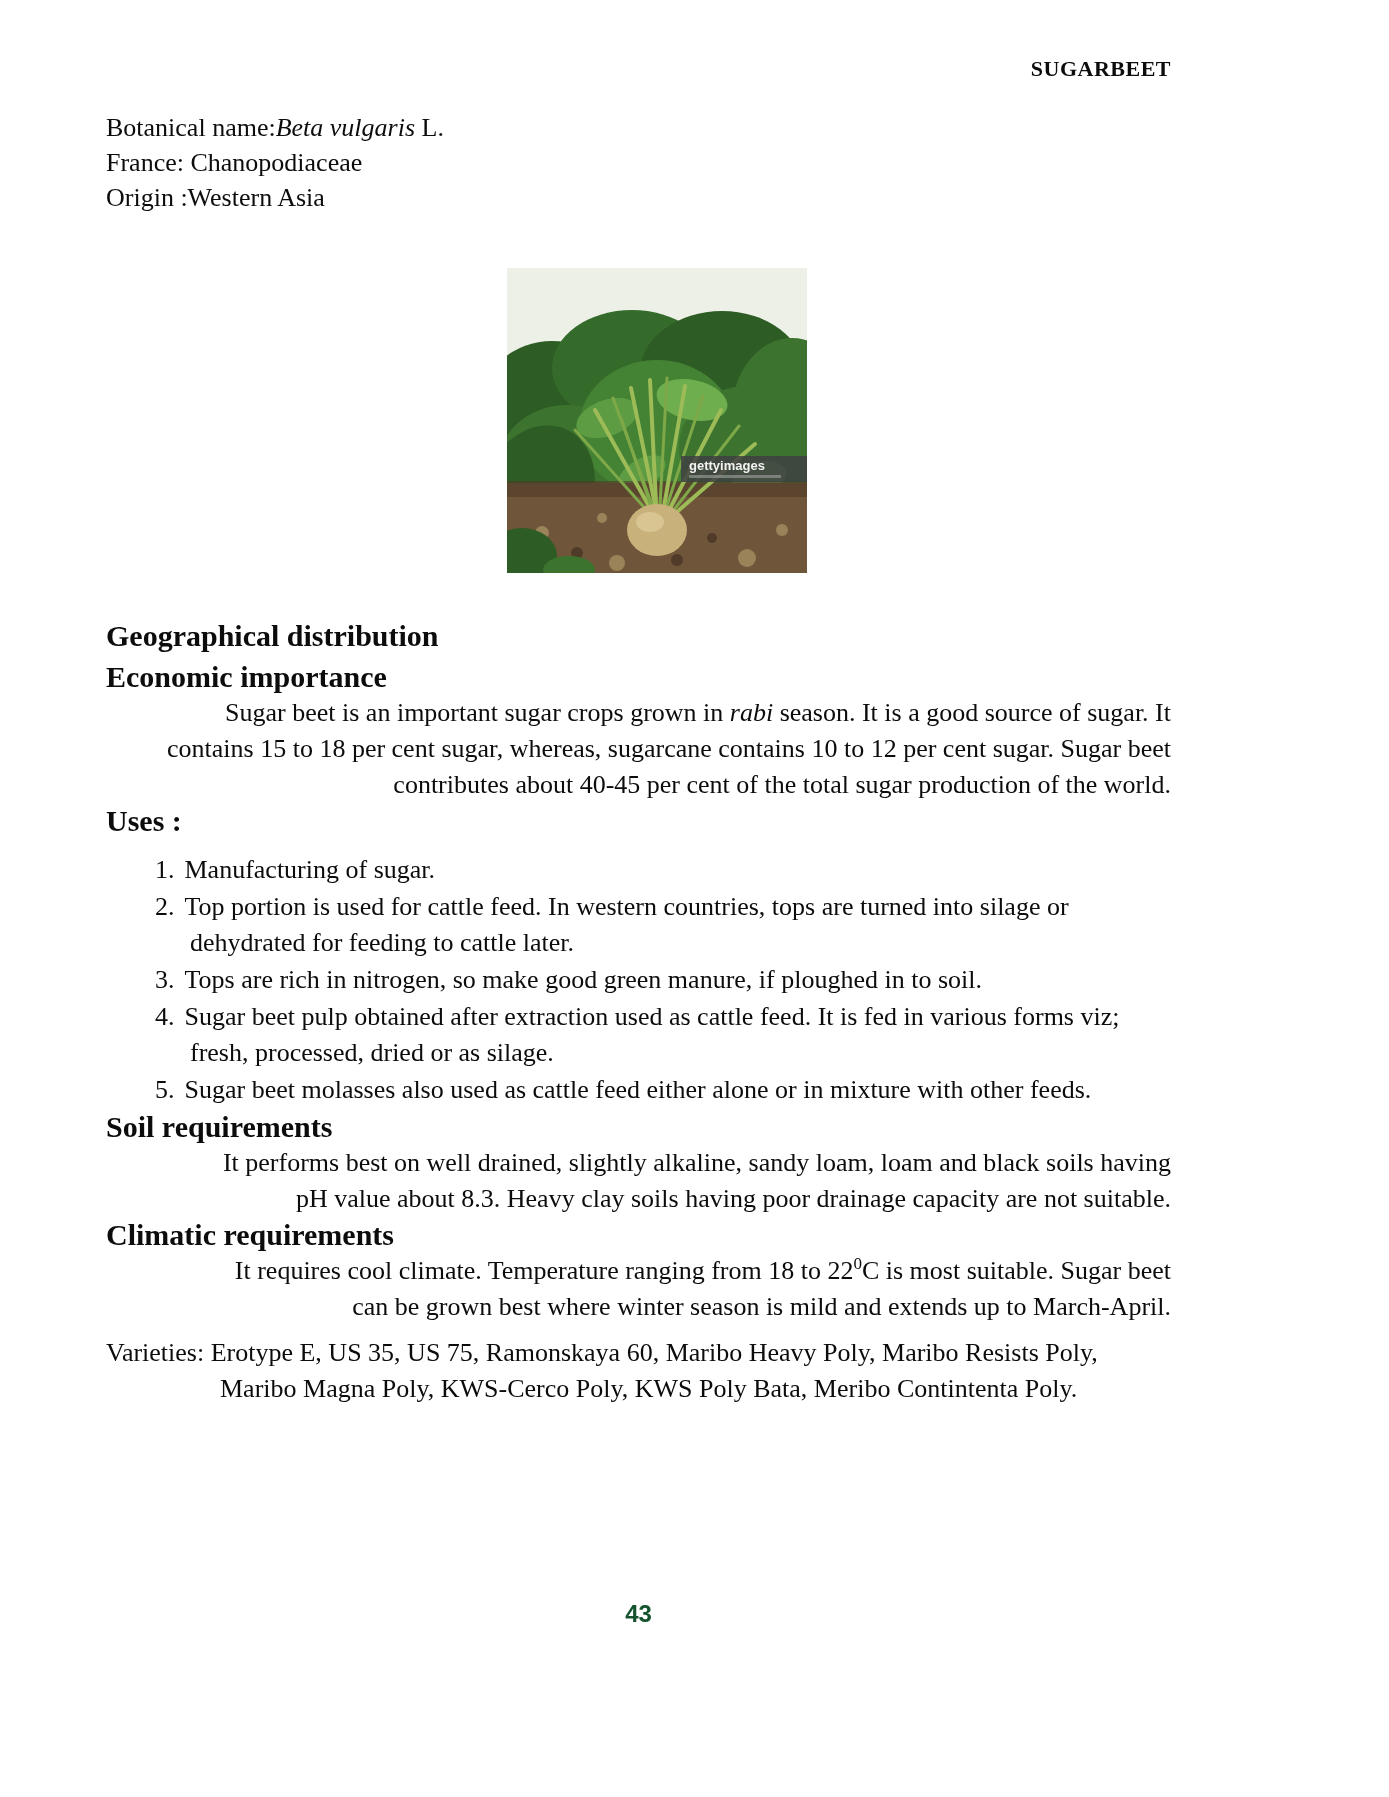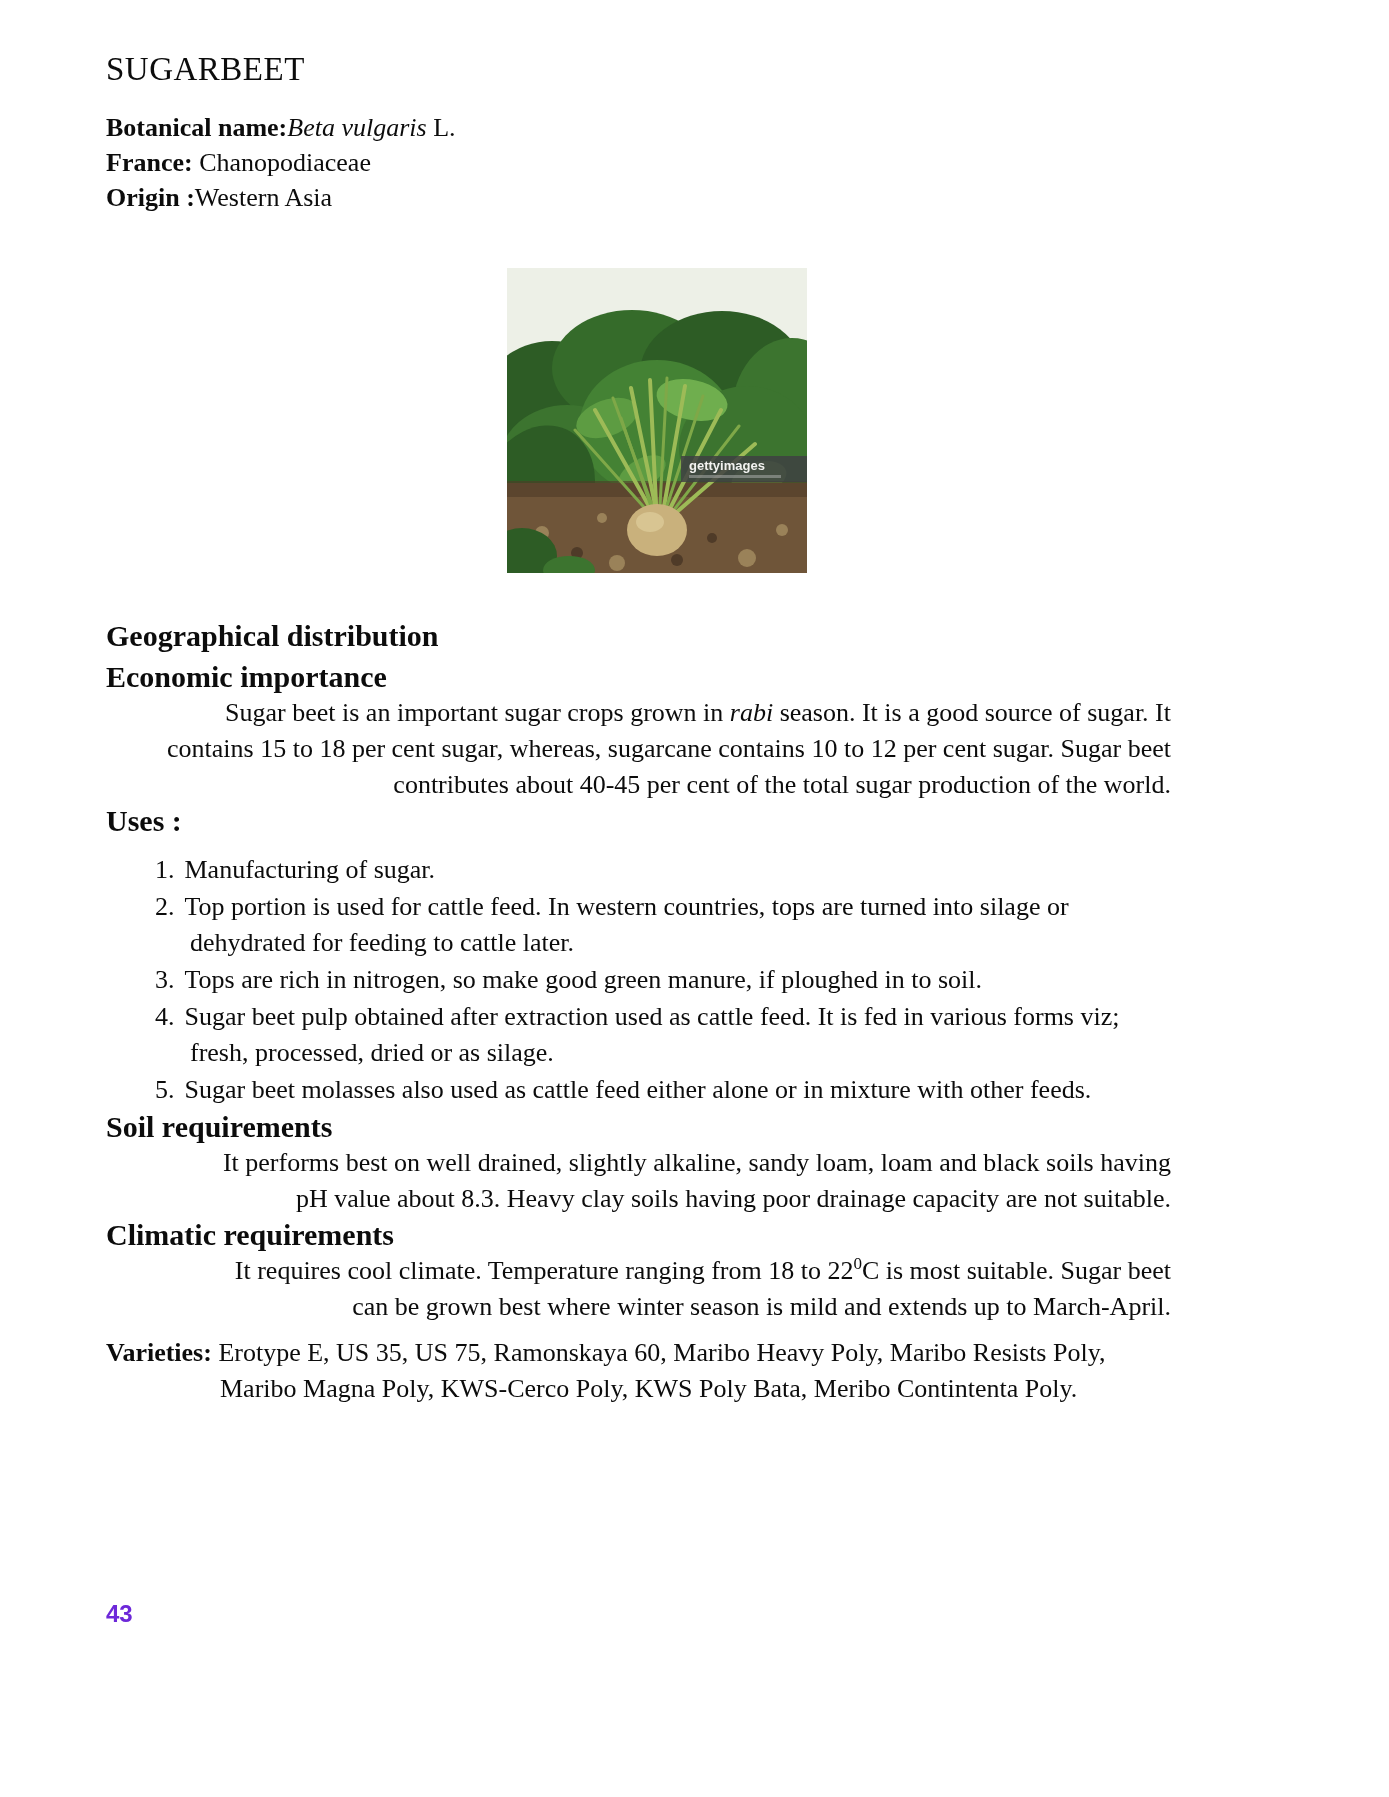--- a/index.html
+++ b/index.html
@@ -14,29 +14,29 @@
     color: #0c0c0c;
   }
   .content {
     position: absolute;
     top: 0;
     left: 106px;
     width: 1065px;
   }
   .title {
     margin: 50px 0 0 0;
-    text-align: left;
-    font-weight: normal;
-    font-size: 33px;
+    text-align: right;
+    font-weight: bold;
+    font-size: 22px;
     line-height: 38px;
     letter-spacing: 0.5px;
   }
   .info { margin-top: 22px; }
   .info p { margin: 0; line-height: 35px; }
-  .b { font-weight: bold; }
+  .b { font-weight: normal; }
   .i { font-style: italic; }
   figure.photo {
     margin: 36px 0 0 384px;
     width: 300px;
     height: 305px;
     padding: 17px;
   }
   h2.heading {
     font-size: 30px;
     font-weight: bold;
@@ -67,25 +67,25 @@
     margin: 10px 0 0 114px;
     text-indent: -114px;
     line-height: 36px;
   }
   sup.deg { font-size: 17px; vertical-align: super; line-height: 0; }
   .pagenum {
     position: absolute;
     top: 1600px;
     left: 106px;
     width: 1065px;
-    text-align: left;
+    text-align: center;
     font-family: "Liberation Sans", sans-serif;
     font-weight: bold;
     font-size: 24px;
-    color: #6d28d9;
+    color: #14532d;
   }
   
   .ph-bg   { fill: #edf0e7; }
   .leaf-d1 { fill: #2d5c25; }
   .leaf-d2 { fill: #356b2a; }
   .leaf-m1 { fill: #3c742f; }
   .leaf-m2 { fill: #448234; }
   .leaf-h1 { fill: #5d9c42; }
   .leaf-h2 { fill: #6fae4e; }
   .soil    { fill: #6f5539; }

